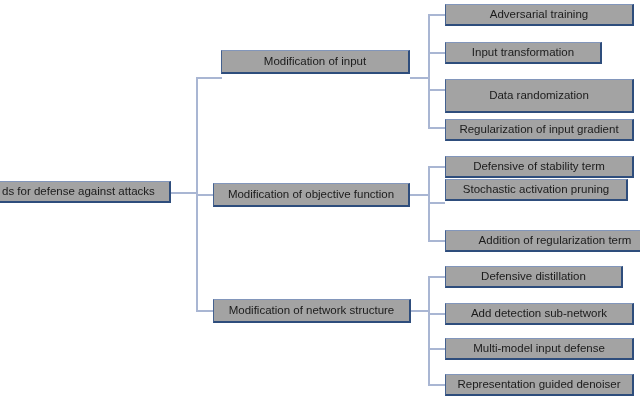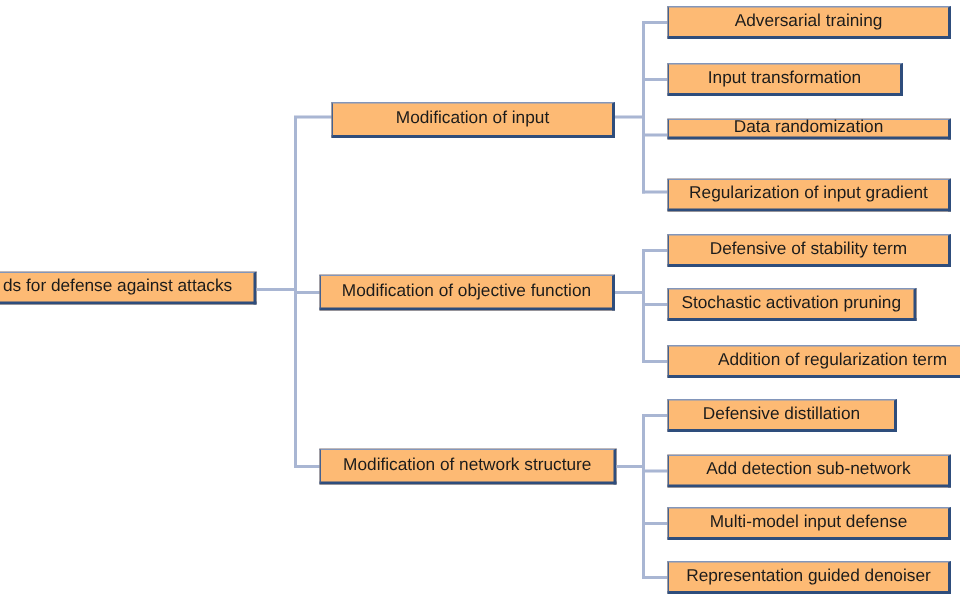--- a/index.html
+++ b/index.html
@@ -9,21 +9,21 @@
     overflow:hidden;
     background:#ffffff;
     font-family:"Liberation Sans","DejaVu Sans",sans-serif;
   }
   .node{
     position:absolute;
     display:flex;
     align-items:center;
     justify-content:center;
     box-sizing:border-box;
-    background:#fdba74;
+    background:#a3a3a3;
     border-top:1.5px solid #8296bb;
     border-left:1.5px solid #44618f;
     border-right:2px solid #2e4d7c;
     border-bottom:2px solid #2e4d7c;
     font-size:11.5px;
     color:#1b1b1b;
     white-space:nowrap;
     line-height:1;
   }
   .node.root{
@@ -44,21 +44,21 @@
 <div id="canvas">
 
   <div class="node root" style="left:-24px;top:181px;width:195px;height:22px">ds for defense against attacks</div>
 
   <div class="conn h" style="left:171px;top:192px;width:26px"></div>
   <div class="conn v" style="left:196px;top:78px;height:234px"></div>
   <div class="conn h" style="left:196px;top:77px;width:26px"></div>
   <div class="conn h" style="left:196px;top:194px;width:18px"></div>
   <div class="conn h" style="left:196px;top:310px;width:18px"></div>
 
-  <div class="node" style="left:221px;top:68px;width:189px;height:24px">Modification of input</div>
+  <div class="node" style="left:221px;top:50px;width:189px;height:24px">Modification of input</div>
   <div class="node" style="left:213px;top:299px;width:198px;height:24px">Modification of network structure</div>
   <div class="node" style="left:213px;top:183px;width:197px;height:24px">Modification of objective function</div>
 
   <div class="conn h" style="left:410px;top:77px;width:19px"></div>
   <div class="conn v" style="left:428px;top:15px;height:114px"></div>
   <div class="conn h" style="left:428px;top:14px;width:17px"></div>
   <div class="conn h" style="left:428px;top:52px;width:17px"></div>
   <div class="conn h" style="left:428px;top:89px;width:17px"></div>
   <div class="conn h" style="left:428px;top:127px;width:17px"></div>
 
@@ -70,25 +70,25 @@
 
   <div class="conn h" style="left:411px;top:310px;width:18px"></div>
   <div class="conn v" style="left:428px;top:277px;height:109px"></div>
   <div class="conn h" style="left:428px;top:276px;width:17px"></div>
   <div class="conn h" style="left:428px;top:313px;width:17px"></div>
   <div class="conn h" style="left:428px;top:348px;width:17px"></div>
   <div class="conn h" style="left:428px;top:384px;width:17px"></div>
 
   <div class="node" style="left:445px;top:4px;width:189px;height:22px">Adversarial training</div>
   <div class="node" style="left:445px;top:42px;width:157px;height:22px">Input transformation</div>
-  <div class="node" style="left:445px;top:79px;width:189px;height:14px">Data randomization</div>
+  <div class="node" style="left:445px;top:79px;width:189px;height:34px">Data randomization</div>
   <div class="node" style="left:445px;top:119px;width:189px;height:22px">Regularization of input gradient</div>
 
   <div class="node" style="left:445px;top:156px;width:189px;height:22px">Defensive of stability term</div>
-  <div class="node" style="left:445px;top:192px;width:166px;height:22px">Stochastic activation pruning</div>
+  <div class="node" style="left:445px;top:179px;width:183px;height:22px">Stochastic activation pruning</div>
   <div class="node" style="left:445px;top:230px;width:221px;height:22px">Addition of regularization term</div>
 
-  <div class="node" style="left:445px;top:266px;width:153px;height:22px">Defensive distillation</div>
+  <div class="node" style="left:445px;top:266px;width:178px;height:22px">Defensive distillation</div>
   <div class="node" style="left:445px;top:303px;width:189px;height:22px">Add detection sub-network</div>
   <div class="node" style="left:445px;top:338px;width:189px;height:22px">Multi-model input defense</div>
   <div class="node" style="left:445px;top:374px;width:189px;height:22px">Representation guided denoiser</div>
 
 </div>
 
 </body></html>

